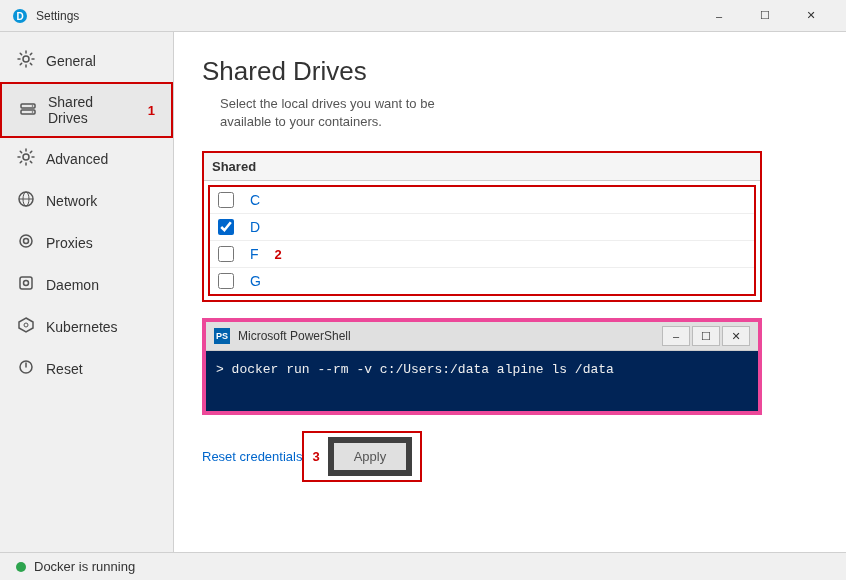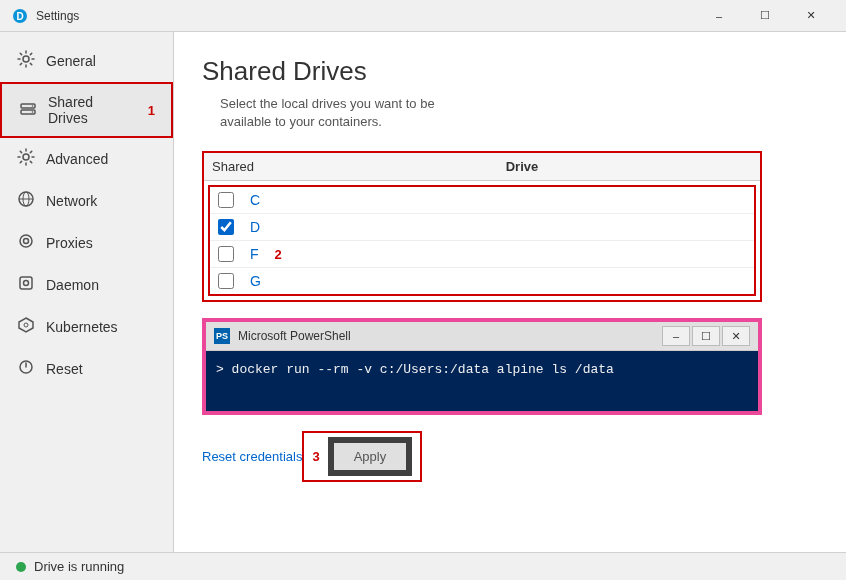--- a/index.html
+++ b/index.html
@@ -133,21 +133,21 @@
       display: flex;
       background: #f5f5f5;
       border-bottom: 1px solid #ccc;
       padding: 6px 8px;
     }
 
     .drives-table-header .col-shared {
       width: 80px;
       font-size: 13px;
       color: #333;
-      font-weight: 400;
+      font-weight: 700;
     }
 
     .drives-table-header .col-drive {
       flex: 1;
       font-size: 13px;
       color: #333;
       font-weight: 600;
       text-align: center;
     }
 
@@ -424,21 +424,20 @@
     </div>
 
     <div class="main">
       <h1 class="page-title">Shared Drives</h1>
       <p class="page-desc" style="white-space:pre-line;">Select the local drives you want to be
 available to your containers.</p>
 
       <div class="drives-table">
         <div class="drives-table-header">
           <span class="col-shared">Shared</span>
-          <span class="col-drive">Drive</span>
         </div>
         <div class="drives-table-body">
           <div class="drive-row">
             <input type="checkbox" class="drive-checkbox" style="">
             <span class="drive-letter">C</span>
           </div>
           <div class="drive-row">
             <input type="checkbox" class="drive-checkbox checkbox-checked" checked="" style="">
             <span class="drive-letter">D</span>
           </div>
@@ -474,15 +473,15 @@
         <div class="apply-section">
           <span class="annotation-3">3</span>
           <button class="apply-btn">Apply</button>
         </div>
       </div>
     </div>
   </div>
 
   <div class="status-bar">
     <div class="status-dot"></div>
-    <span class="status-text">Drive is running</span>
+    <span class="status-text">Docker is running</span>
   </div>
 </div>
 
 </body></html>

